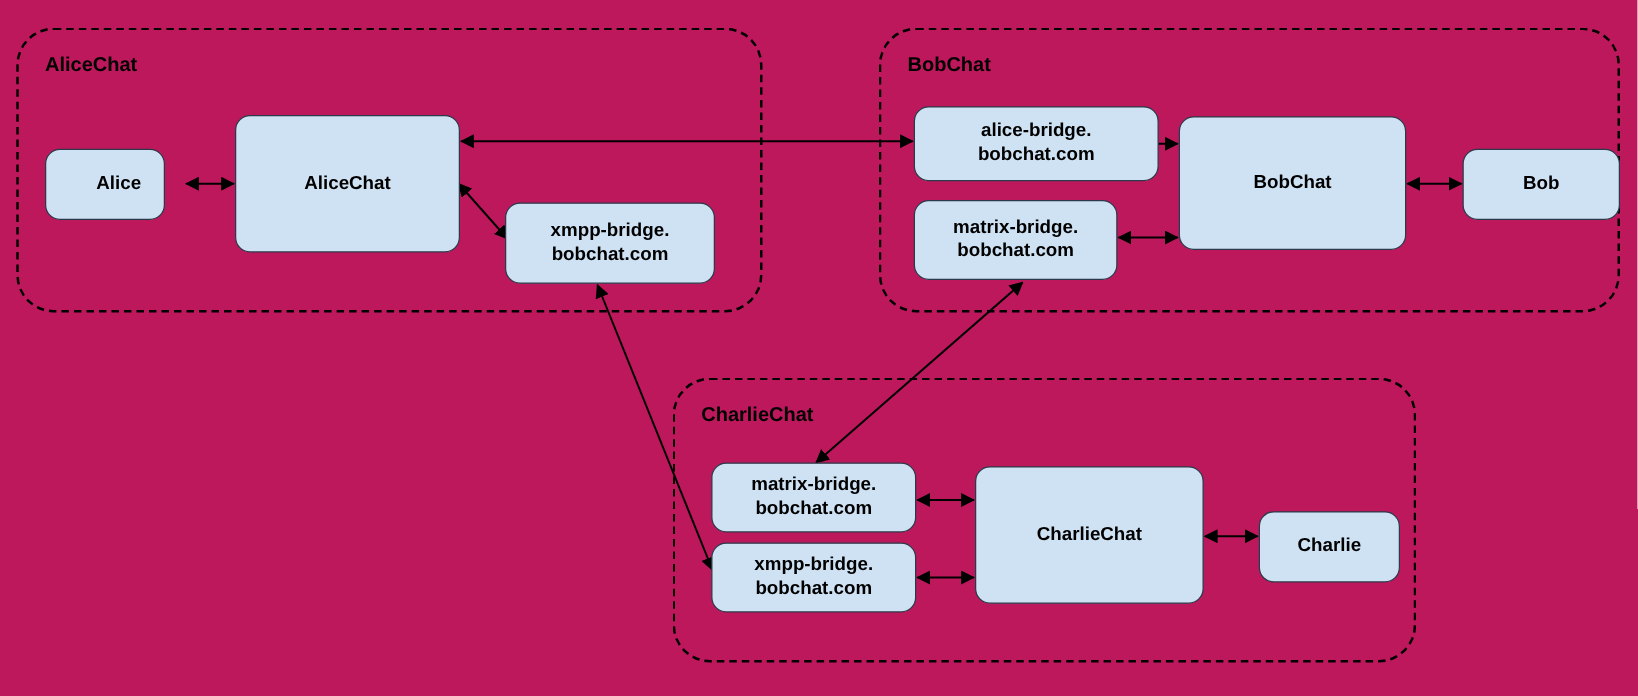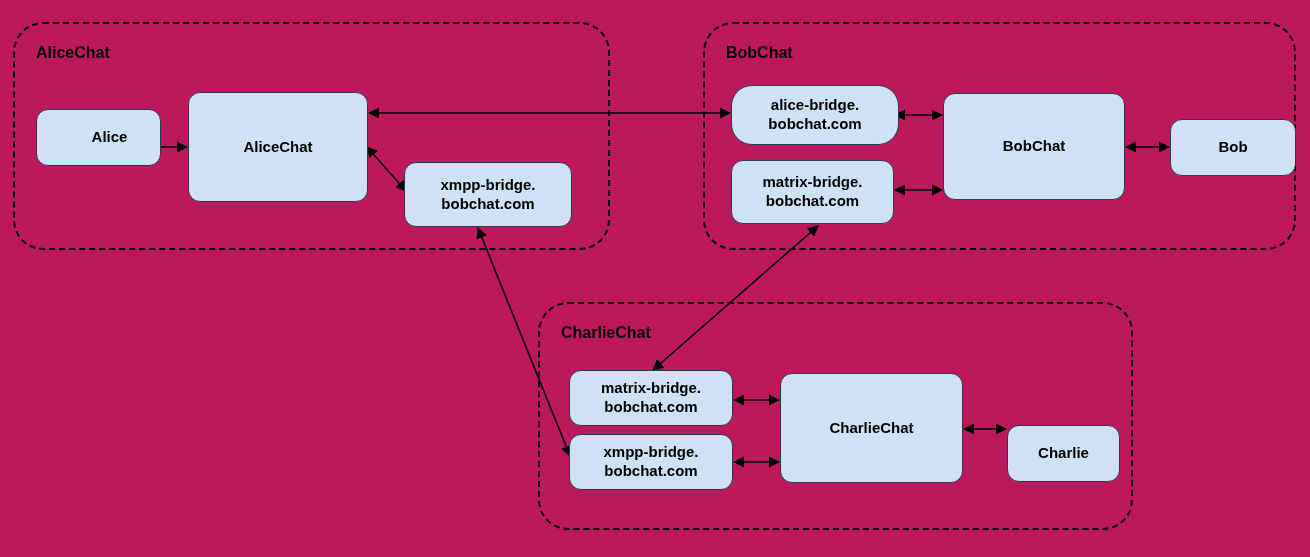--- a/index.html
+++ b/index.html
@@ -88,37 +88,37 @@
 
   <div id="group-layer">
       <div class="group" style="left: 13px; top: 22px; width: 597px; height: 228px;"></div>
       <div class="group-label" style="left: 36px; top: 44px;">AliceChat</div>
       <div class="group" style="left: 703px; top: 22px; width: 593px; height: 228px;"></div>
       <div class="group-label" style="left: 726px; top: 44px;">BobChat</div>
       <div class="group" style="left: 538px; top: 302px; width: 595px; height: 228px;"></div>
       <div class="group-label" style="left: 561px; top: 324px;">CharlieChat</div>
     </div>
   <div id="node-layer">
-      <div class="node" style="left: 36px; top: 109px; width: 125px; height: 57px; padding-left: 26px;">
+      <div class="node" style="left: 36px; top: 119px; width: 96px; height: 57px; padding-left: 26px;">
         <div>
           <span class="line">Alice</span>
         </div>
       </div>
       <div class="node" style="left: 188px; top: 92px; width: 180px; height: 110px;">
         <div>
           <span class="line">AliceChat</span>
         </div>
       </div>
       <div class="node" style="left: 404px; top: 162px; width: 168px; height: 65px;">
         <div>
           <span class="line">xmpp-bridge.</span>
           <span class="line">bobchat.com</span>
         </div>
       </div>
-      <div class="node" style="left: 731px; top: 85px; width: 168px; height: 60px; border-radius: 21px;">
+      <div class="node" style="left: 731px; top: 85px; width: 196px; height: 60px;">
         <div>
           <span class="line">alice-bridge.</span>
           <span class="line">bobchat.com</span>
         </div>
       </div>
       <div class="node" style="left: 731px; top: 160px; width: 163px; height: 64px;">
         <div>
           <span class="line">matrix-bridge.</span>
           <span class="line">bobchat.com</span>
         </div>
@@ -143,20 +143,20 @@
         <div>
           <span class="line">xmpp-bridge.</span>
           <span class="line">bobchat.com</span>
         </div>
       </div>
       <div class="node" style="left: 780px; top: 373px; width: 183px; height: 110px;">
         <div>
           <span class="line">CharlieChat</span>
         </div>
       </div>
-      <div class="node" style="left: 1007px; top: 425px; width: 113px; height: 57px;">
+      <div class="node" style="left: 1007px; top: 409px; width: 113px; height: 57px;">
         <div>
           <span class="line">Charlie</span>
         </div>
       </div>
     </div>
 
 </div>
 
 </body></html>

